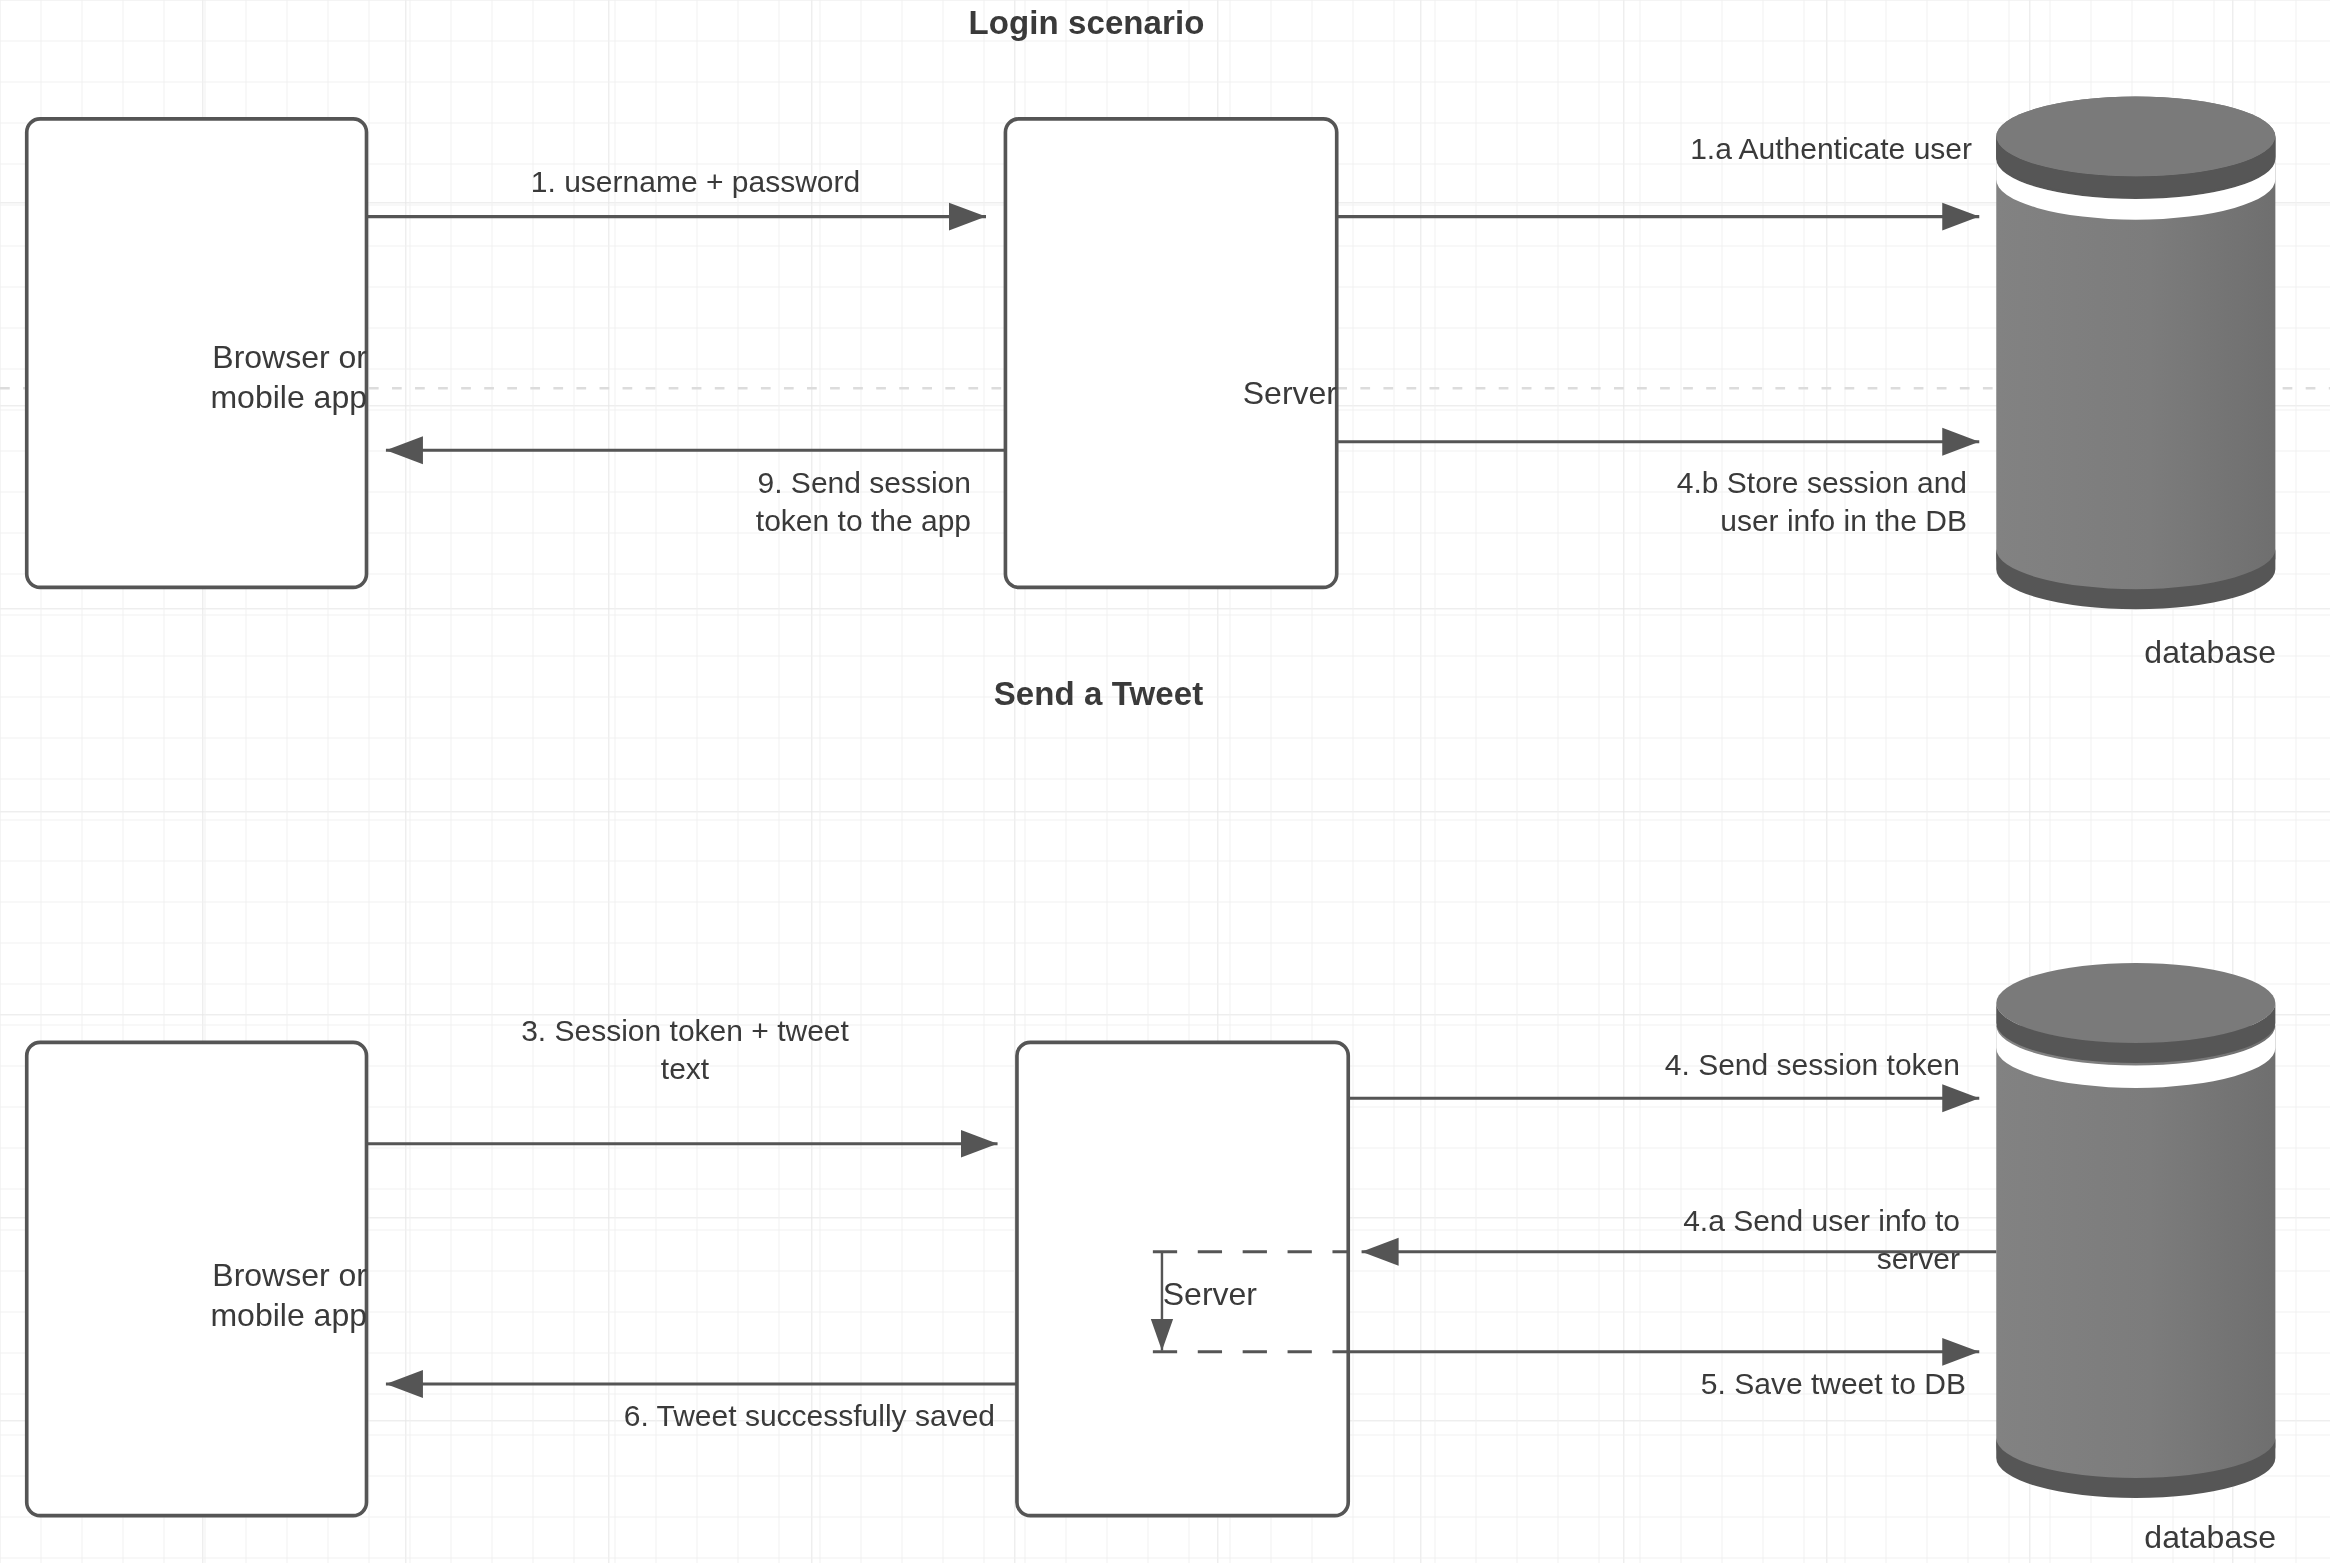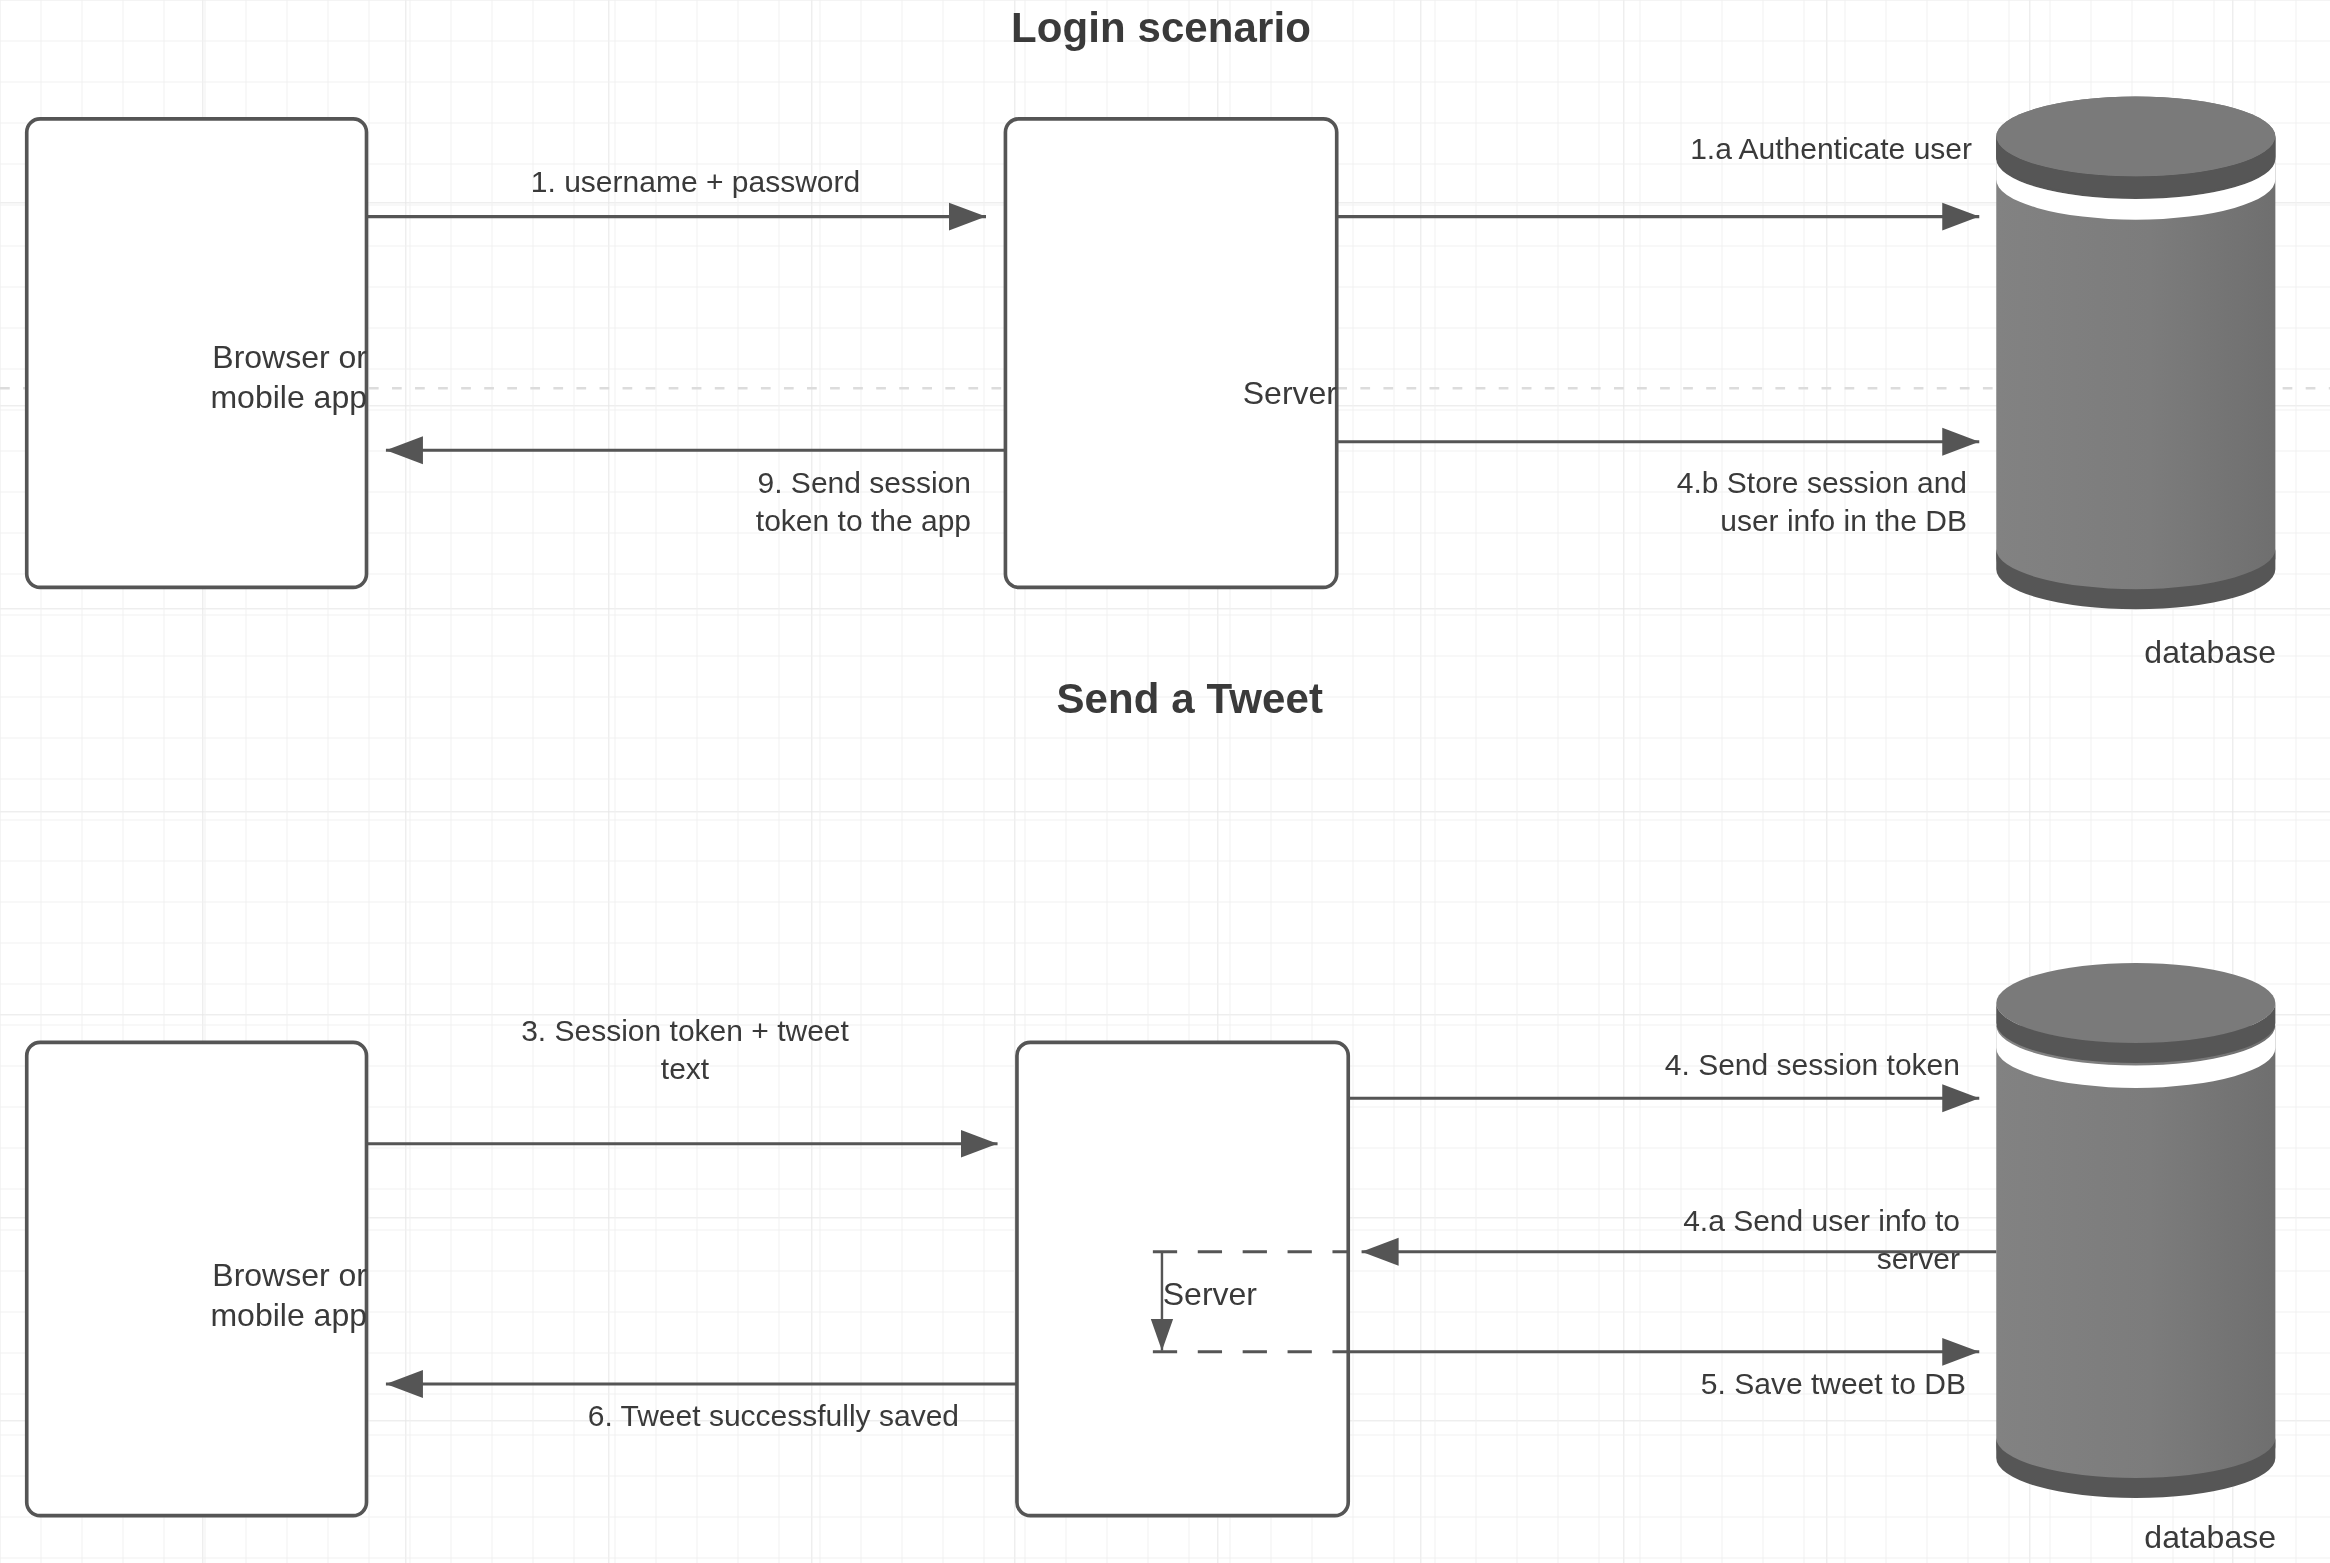--- a/index.html
+++ b/index.html
@@ -23,22 +23,22 @@
       41px 41px,
       41px 41px,
       203px 203px,
       203px 203px;
     background-position:-0.5px -0.5px,-0.5px -0.5px,-0.7px -0.7px,-0.7px -0.7px;
   }
   svg#diagram{position:absolute;left:0;top:0;width:2330px;height:1563px;}
 
   .heading{
     position:absolute;
-    font-size:42px;font-weight:bold;color:#3a3a3a;
-    white-space:nowrap;text-align:right;
+    font-size:33px;font-weight:bold;color:#3a3a3a;
+    white-space:nowrap;text-align:center;
     letter-spacing:0.1px;
   }
   .nodelabel{
     position:absolute;
     font-size:32px;color:#3a3a3a;
     text-align:center;line-height:1.26;
     white-space:pre-line;
     margin-top:40px;
   }
   .edgelabel{
@@ -150,21 +150,21 @@
   <div class="nodelabel ta-c" style="left:27px;top:1215px;width:340px;">Browser or
 mobile app</div>
 
   <div class="nodelabel ta-c" style="left:1026px;top:1234px;width:231px;">Server</div>
 
   <div class="nodelabel ta-c" style="left:1997px;top:1477px;width:279px;">database</div>
 
   <div class="edgelabel ta-l" style="left:418px;top:1012px;width:534px;">3. Session token + tweet
 text</div>
 
-  <div class="edgelabel ta-c" style="left:364px;top:1397px;width:595px;">6. Tweet successfully saved</div>
+  <div class="edgelabel ta-c" style="left:400px;top:1397px;width:595px;">6. Tweet successfully saved</div>
 
   <div class="edgelabel ta-c" style="left:1426px;top:1046px;width:534px;">4. Send session token</div>
 
   <div class="edgelabel ta-c" style="left:1414px;top:1202px;width:546px;">4.a Send user info to
 server</div>
 
   <div class="edgelabel ta-c" style="left:1432px;top:1365px;width:534px;">5. Save tweet to DB</div>
 
 </div>
 

